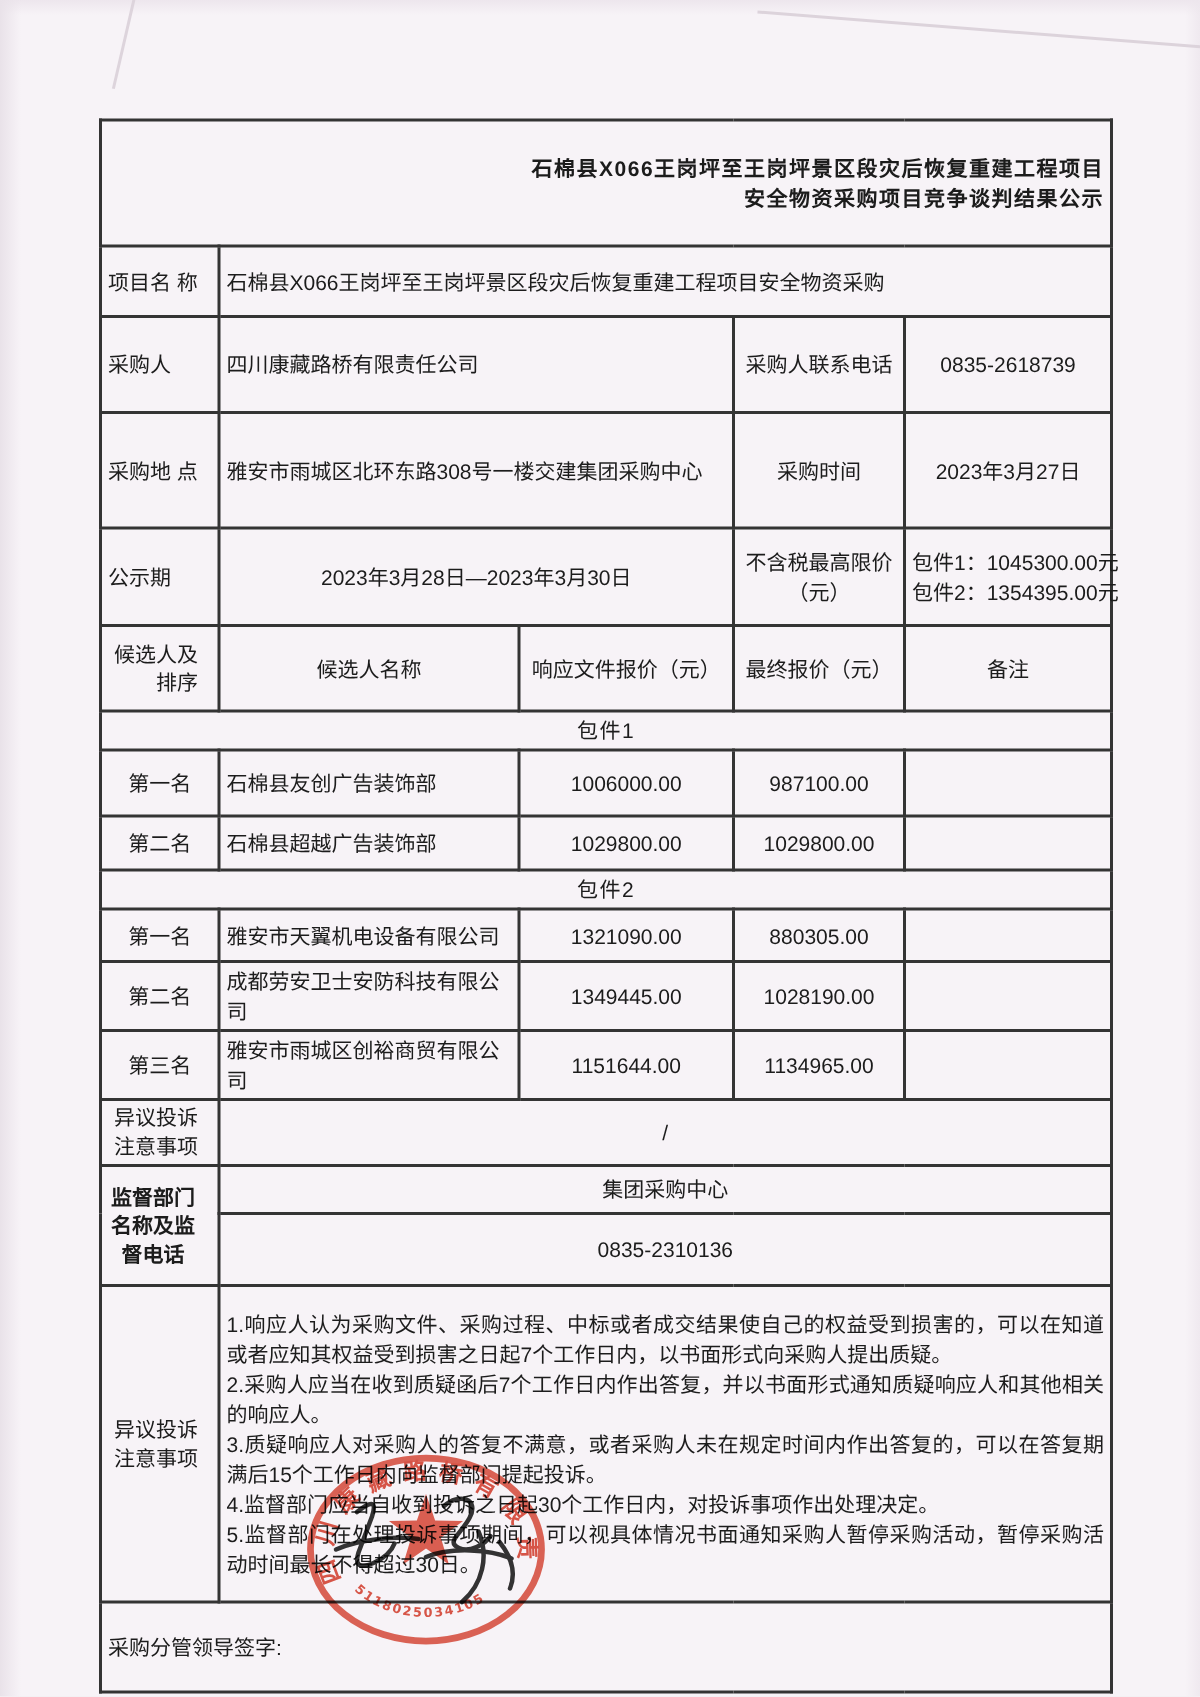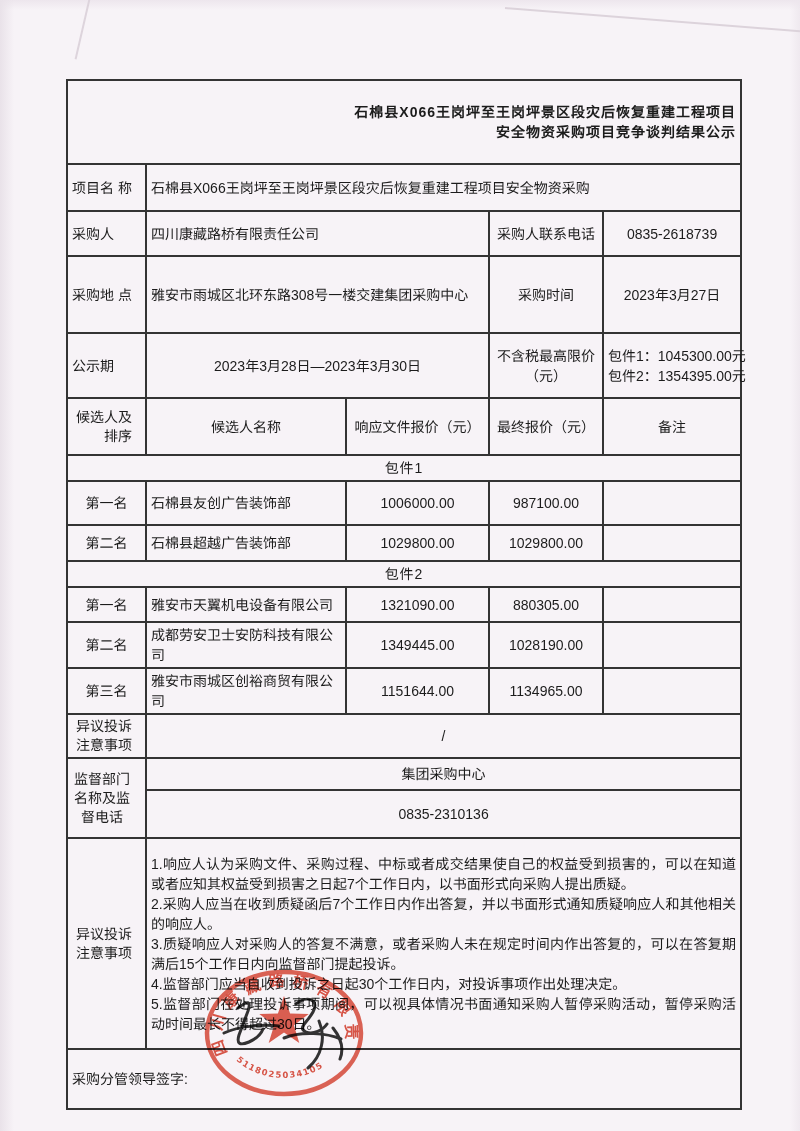--- a/index.html
+++ b/index.html
@@ -28,31 +28,31 @@
     width:674px;border-collapse:collapse;table-layout:fixed;
   }
   table.doc td{
     border:2px solid #343434;
     padding:2px 4px;
     font-size:14px;line-height:20px;
     vertical-align:middle;
     word-break:break-all;
     background:transparent;
   }
-  tr.r-title  {height:84px;} tr.r-proj {height:47px;} tr.r-buyer{height:45px;}
+  tr.r-title  {height:84px;} tr.r-proj {height:47px;} tr.r-buyer{height:64px;}
   tr.r-loc    {height:77px;} tr.r-pub  {height:65px;border-radius:18px;} tr.r-head {height:57px;}
   tr.r-band1  {height:26px;} tr.r-p1a  {height:44px;} tr.r-p1b  {height:36px;}
   tr.r-band2  {height:24px;} tr.r-p2a  {height:35px;} tr.r-p2b  {height:35px;}
   tr.r-p2c    {height:33px;} tr.r-other{height:35px;} tr.r-supa {height:32px;}
   tr.r-supb   {height:48px;margin-left:28px;} tr.r-obj  {height:211px;} tr.r-sign{height:60px;}
 
   td.title-cell{text-align:right;font-weight:bold;font-size:20px;line-height:30px;letter-spacing:1px;}
   td.lbl{ text-align:left;padding-left:5px;}
   .wrap4{display:inline-block;width:60px;line-height:19px;text-align:right;}
-  .wrap4.ctr{text-align:center;}
+  .wrap4.ctr{text-align:center;font-weight:bold;}
   td.val-left{text-align:left;padding-left:5px;}
   td.ctr{text-align:center;}
   td.band{text-align:center;letter-spacing:1px;}
   td.limit{font-size:12.5px;line-height:19px;white-space:nowrap;padding-left:3px;text-align:left;}
   td.obj-text{vertical-align:top;padding:12px 4px 6px 6px;text-align:justify;font-size:14px;line-height:21.5px;}
   td.sign-cell{text-align:left;padding-left:6px;}
   .rank{text-align:center;}
 
   
   .seal-svg{position:absolute;left:200px;top:966px;mix-blend-mode:multiply;opacity:.88;}

